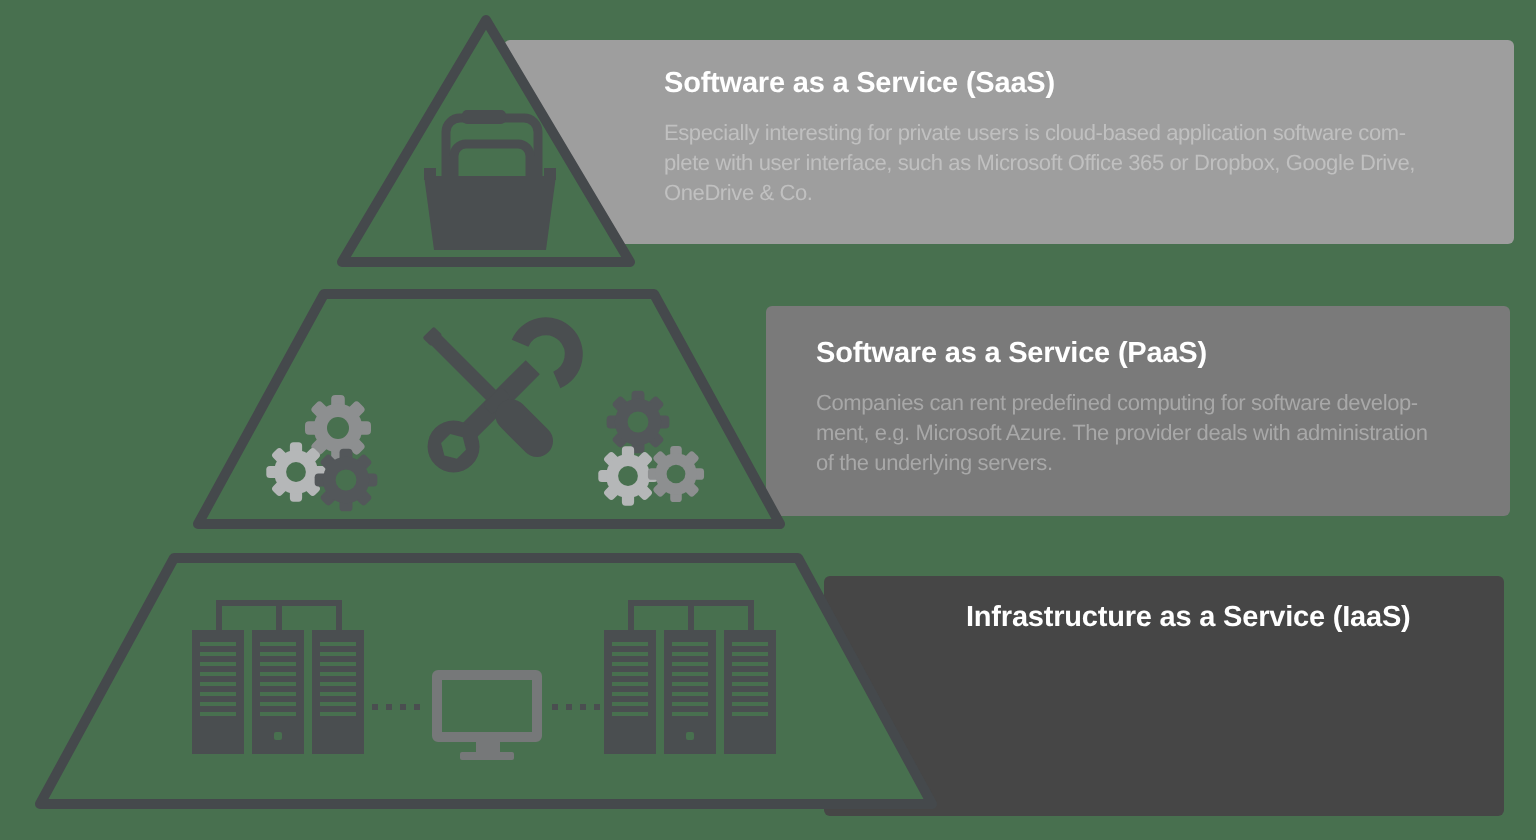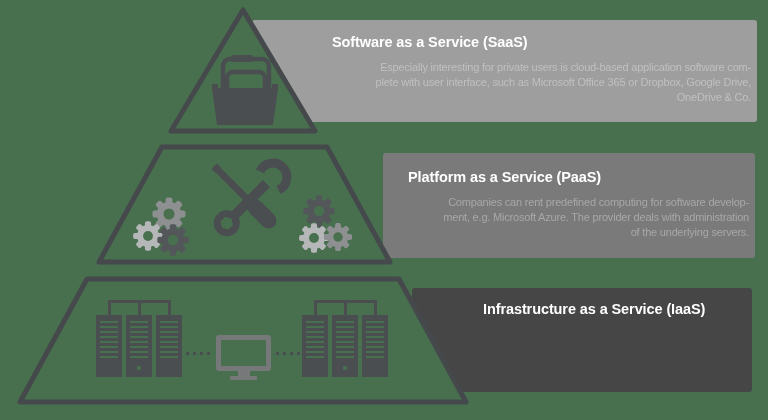--- a/index.html
+++ b/index.html
@@ -12,27 +12,27 @@
   .panel {
     position:absolute; z-index:1; border-radius:3px;
     box-sizing:border-box; overflow:hidden;
   }
   .panel h2 {
     margin:0; font-size:14.5px; line-height:18px; font-weight:700;
     color:#ffffff; letter-spacing:-0.1px;
   }
   .panel p {
     margin:9px 0 0 0; font-size:11px; line-height:15px;
-    letter-spacing:-0.2px; white-space:pre;text-align:right;
+    letter-spacing:-0.2px; white-space:pre;
   }
   .panel.saas { left:252px; top:20px;  width:505px; height:102px; background:#9e9e9e; padding:13px 6px 0 80px; }
   .panel.saas p { color:#c0c0c0; }
   .panel.paas { left:383px; top:153px; width:372px; height:105px; background:#7a7a7a; padding:15px 6px 0 25px; }
   .panel.paas p { color:#a8a8a8; }
-  .panel.iaas { left:412px; top:288px; width:340px; height:104px; background:#464646; padding:12px 6px 0 71px; }
+  .panel.iaas { left:412px; top:288px; width:340px; height:120px; background:#464646; padding:12px 6px 0 71px; }
   .panel.iaas p { color:#9d9d9d; }
   
   .pyramid-svg { position:absolute; left:0; top:0; z-index:2; }
   .pyramid-svg polygon { fill:#48704f; stroke:#45494c; stroke-width:5; stroke-linejoin:round; }
   
   .icon-abs { position:absolute; z-index:3; }
   
   .rack-group { position:absolute; z-index:3; width:90px; height:78px; }
   .rack-group .bar  { position:absolute; left:12px; top:0; width:63px; height:3px; background:#4a4e50; }
   .rack-group .stub { position:absolute; top:0; width:3px; height:15px; background:#4a4e50; }
@@ -61,21 +61,21 @@
 <div class="stage">
 
   <section class="panel saas">
     <h2>Software as a Service (SaaS)</h2>
     <p>Especially interesting for private users is cloud-based application software com-
 plete with user interface, such as Microsoft Office 365 or Dropbox, Google Drive,
 OneDrive &amp; Co.</p>
   </section>
 
   <section class="panel paas">
-    <h2>Platform as a Service (PaaS)</h2>
+    <h2>Software as a Service (PaaS)</h2>
     <p>Companies can rent predefined computing for software develop-
 ment, e.g. Microsoft Azure. The provider deals with administration
 of the underlying servers.</p>
   </section>
 
   <section class="panel iaas">
     <h2>Infrastructure as a Service (IaaS)</h2>
   </section>
 
   <svg class="pyramid-svg" width="768" height="420" viewBox="0 0 768 420">

